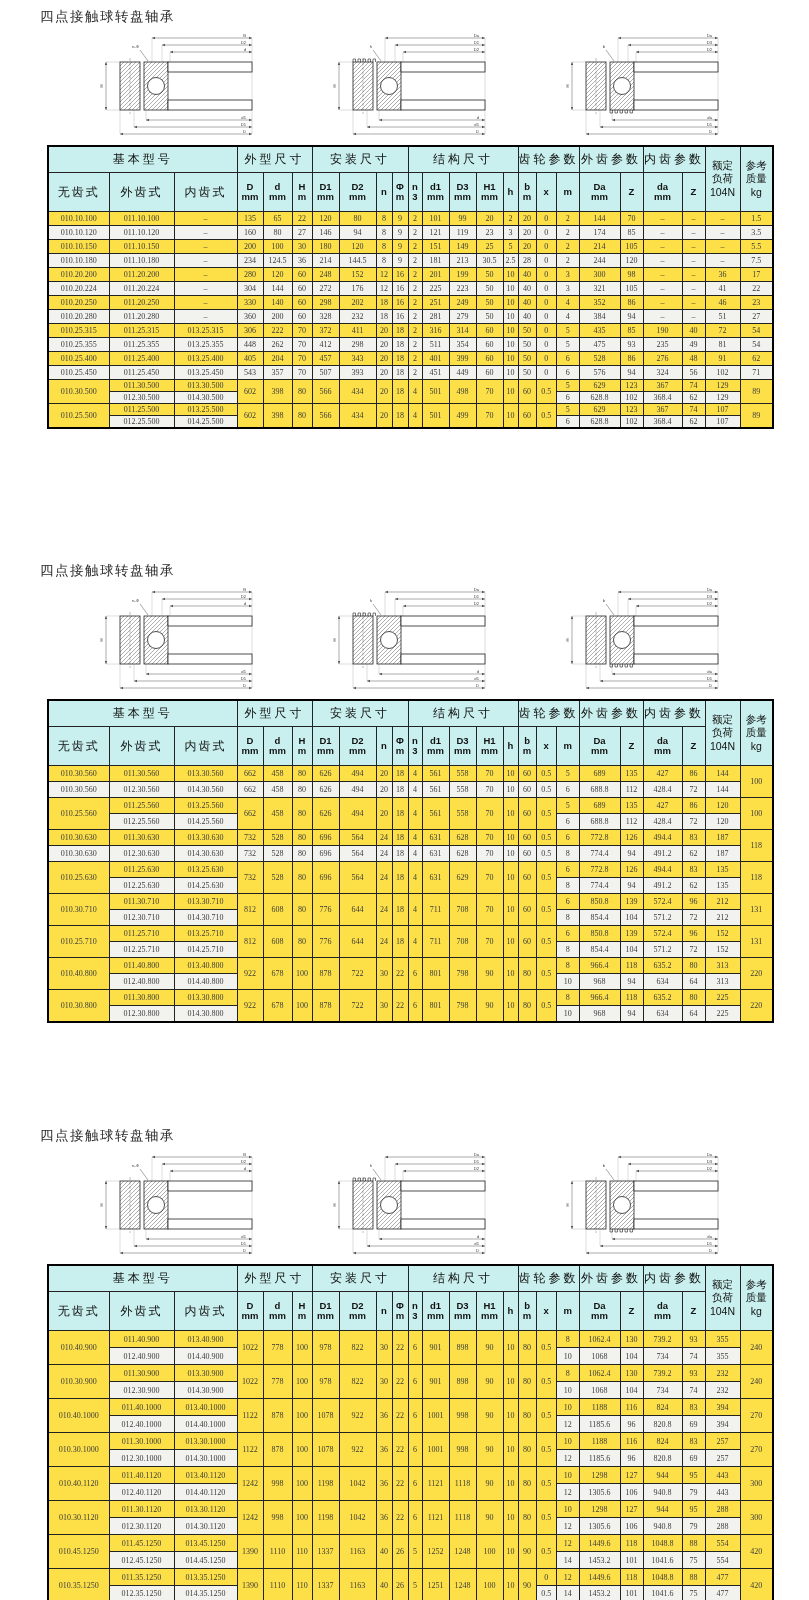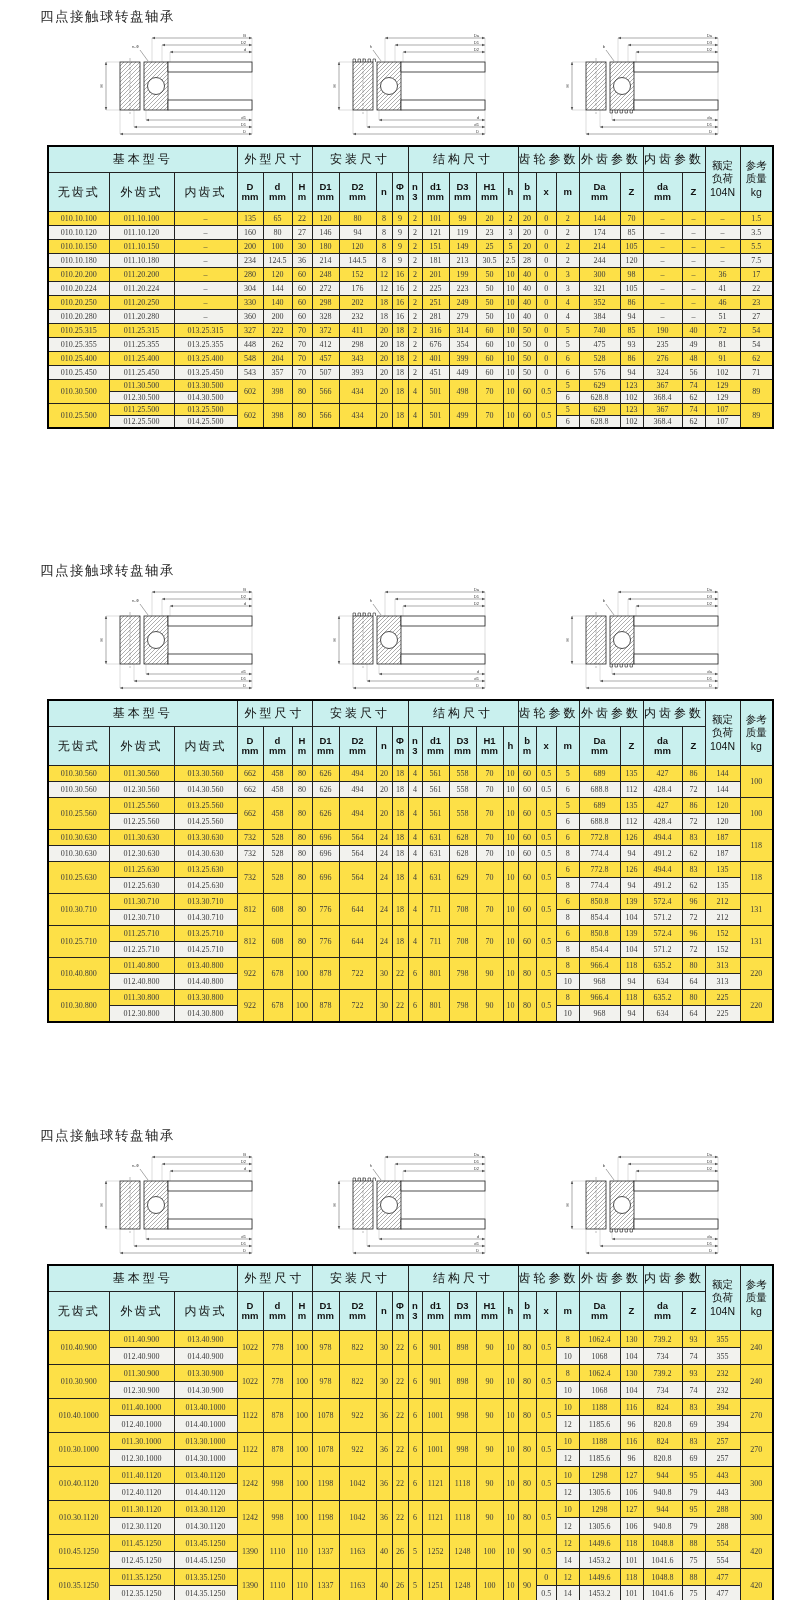--- a/index.html
+++ b/index.html
@@ -456,73 +456,73 @@
             <td>94</td>
             <td>–</td>
             <td>–</td>
             <td>51</td>
             <td>27</td>
           </tr>
           <tr class="blk">
             <td>010.25.315</td>
             <td>011.25.315</td>
             <td>013.25.315</td>
-            <td>327</td>
+            <td>306</td>
             <td>222</td>
             <td>70</td>
             <td>372</td>
             <td>411</td>
             <td>20</td>
             <td>18</td>
             <td>2</td>
             <td>316</td>
             <td>314</td>
             <td>60</td>
             <td>10</td>
             <td>50</td>
             <td>0</td>
             <td>5</td>
-            <td>740</td>
+            <td>435</td>
             <td>85</td>
             <td>190</td>
             <td>40</td>
             <td>72</td>
             <td>54</td>
           </tr>
           <tr class="blk">
             <td>010.25.355</td>
             <td>011.25.355</td>
             <td>013.25.355</td>
             <td>448</td>
             <td>262</td>
             <td>70</td>
             <td>412</td>
             <td>298</td>
             <td>20</td>
             <td>18</td>
             <td>2</td>
-            <td>676</td>
+            <td>511</td>
             <td>354</td>
             <td>60</td>
             <td>10</td>
             <td>50</td>
             <td>0</td>
             <td>5</td>
             <td>475</td>
             <td>93</td>
             <td>235</td>
             <td>49</td>
             <td>81</td>
             <td>54</td>
           </tr>
           <tr class="blk">
             <td>010.25.400</td>
             <td>011.25.400</td>
             <td>013.25.400</td>
-            <td>548</td>
+            <td>405</td>
             <td>204</td>
             <td>70</td>
             <td>457</td>
             <td>343</td>
             <td>20</td>
             <td>18</td>
             <td>2</td>
             <td>401</td>
             <td>399</td>
             <td>60</td>

